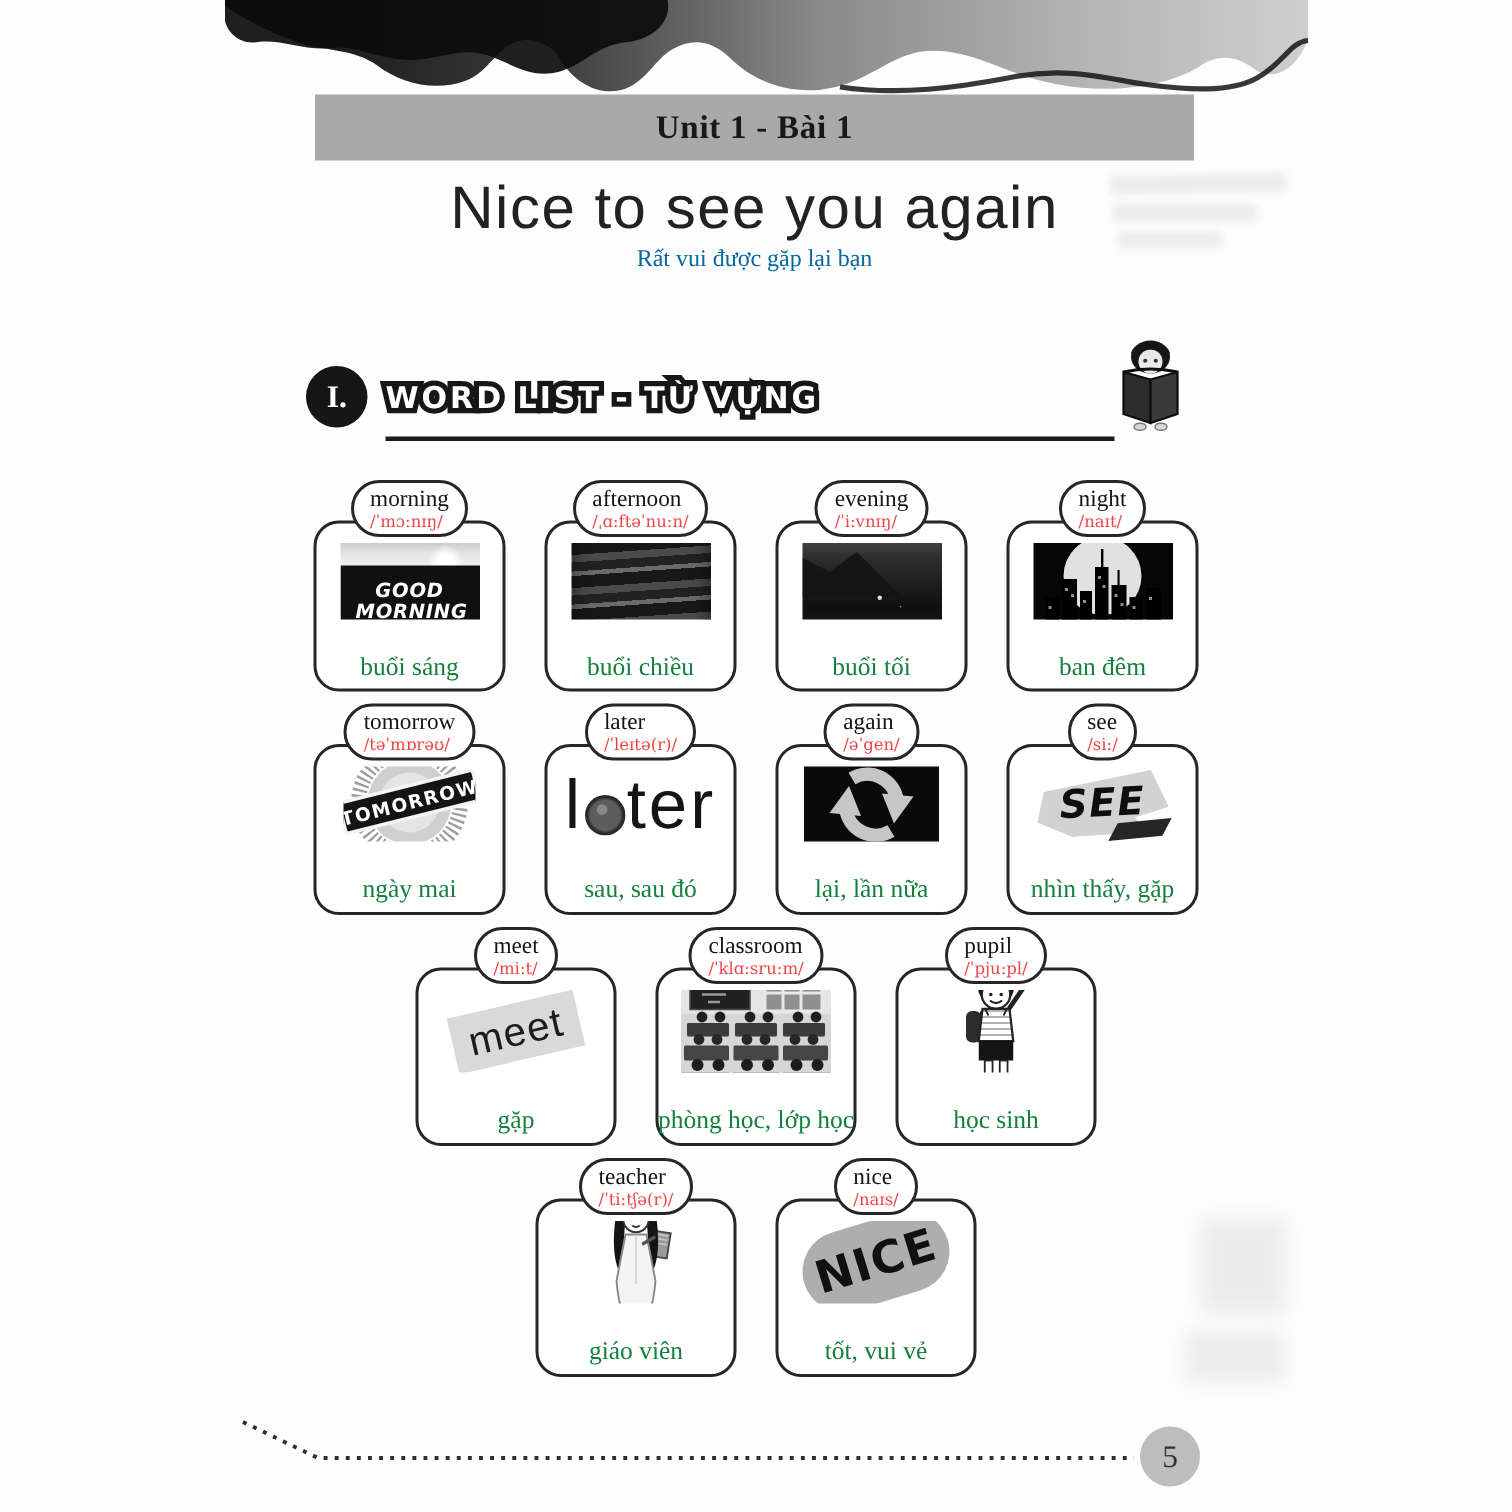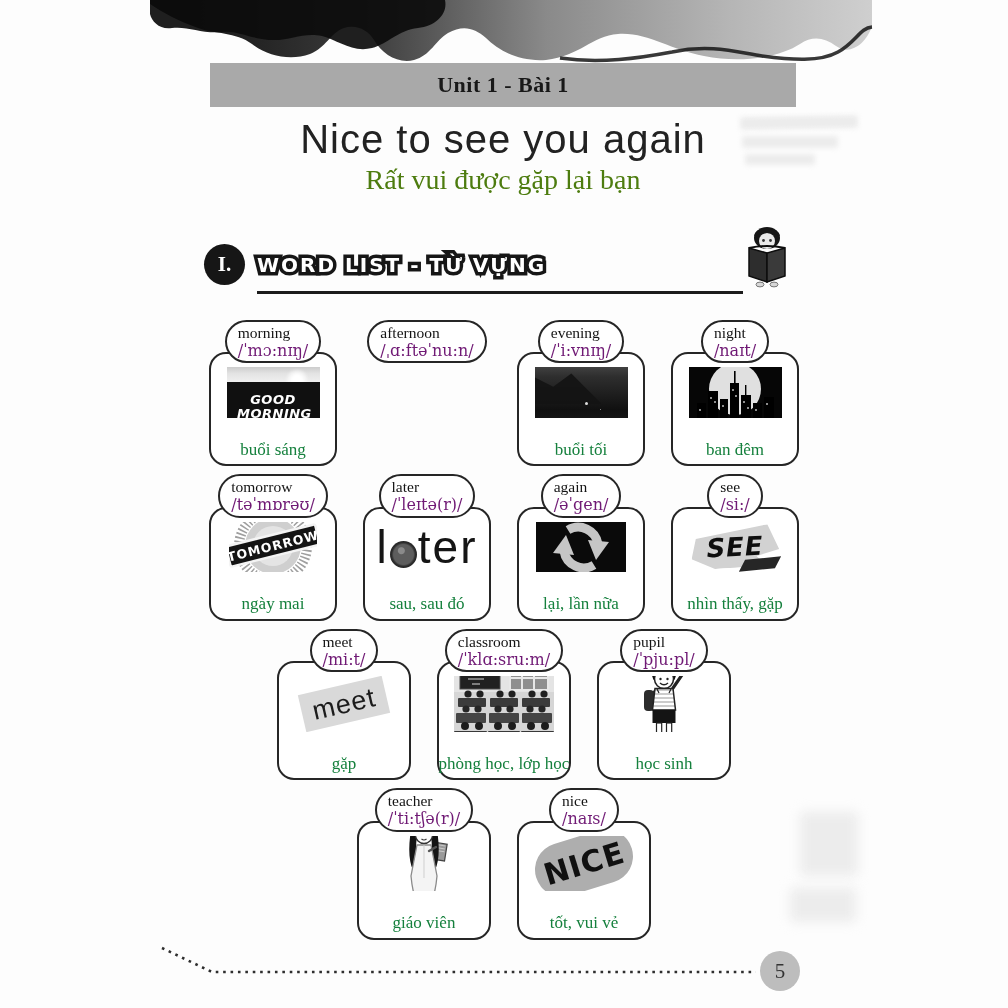--- a/index.html
+++ b/index.html
@@ -8,21 +8,21 @@
 
   
   .wave{position:absolute;left:0;top:0;}
 
   
   .header-box{position:absolute;left:210px;top:63px;width:586px;}
   .unit-bar{height:44px;background:#a9a9a9;display:flex;align-items:center;justify-content:center;
             font-size:22px;font-weight:bold;color:#181818;letter-spacing:.5px;}
   .title-en{margin-top:10px;text-align:center;font-family:"Liberation Sans",sans-serif;
             font-size:40px;letter-spacing:1px;color:#222;}
-  .title-vi{text-align:center;font-size:28px;color:#4d7c0f;margin-top:2px;}
+  .title-vi{text-align:center;font-size:16px;color:#0369a1;margin-top:2px;}
 
   
   .ghost{position:absolute;background:#ececec;filter:blur(2.5px);border-radius:3px;}
 
   
   .section-head{position:absolute;left:204px;top:244px;width:600px;}
   .sec-row{display:flex;align-items:center;gap:12px;}
   .sec-circle{width:41px;height:41px;border-radius:50%;background:#161616;color:#fff;
               display:flex;align-items:center;justify-content:center;
               font-size:21px;font-weight:bold;}
@@ -34,21 +34,21 @@
   .reader-icon{position:absolute;left:538px;top:-18px;}
 
   
   .cards{position:absolute;left:0;top:320px;width:1008px;}
   .card-row{display:flex;justify-content:center;gap:26px;margin-bottom:8px;}
   .wordcard{display:flex;flex-direction:column;align-items:center;width:128px;}
   .row34 .wordcard{width:134px;}
   .pill{position:relative;z-index:2;background:#fff;border:2px solid #262626;border-radius:22px;
         padding:2px 11px;text-align:left;margin-bottom:-11px;white-space:nowrap;}
   .pill .w{font-size:15.5px;line-height:1.15;color:#141414;}
-  .pill .ipa{font-family:"DejaVu Serif","Liberation Serif",serif;font-size:16px;line-height:1.1;color:#701a75;}
+  .pill .ipa{font-family:"DejaVu Serif","Liberation Serif",serif;font-size:11px;line-height:1.1;color:#ef4444;}
   .box{position:relative;z-index:1;width:100%;box-sizing:border-box;background:#fff;
        border:2px solid #262626;border-radius:17px;height:114px;
        display:flex;flex-direction:column;align-items:center;justify-content:flex-end;
        padding:13px 2px 3px;gap:22px;}
   .row34 .box{height:119px;}
   .imgzone{flex:1;display:flex;align-items:center;justify-content:center;width:100%;overflow:hidden;}
   .vi{font-size:17px;color:#15803d;white-space:nowrap;line-height:1.2;padding-bottom:1px;}
 
   
   .ph{width:93px;height:79px;position:relative;overflow:hidden;}
@@ -168,20 +168,26 @@
           </div>
             </div>
           <div class="vi">buổi sáng</div>
         </div>
       </div>
 
       <div class="wordcard">
         <div class="pill">
           <div class="w">afternoon</div>
           <div class="ipa">/ˌɑ:ftəˈnu:n/</div>
+        </div>
+        <div class="box">
+          <div class="imgzone">
+              <div class="ph ph-afternoon"></div>
+            </div>
+          <div class="vi">buổi chiều</div>
         </div>
       </div>
 
       <div class="wordcard">
         <div class="pill">
           <div class="w">evening</div>
           <div class="ipa">/ˈi:vnɪŋ/</div>
         </div>
         <div class="box">
           <div class="imgzone">

